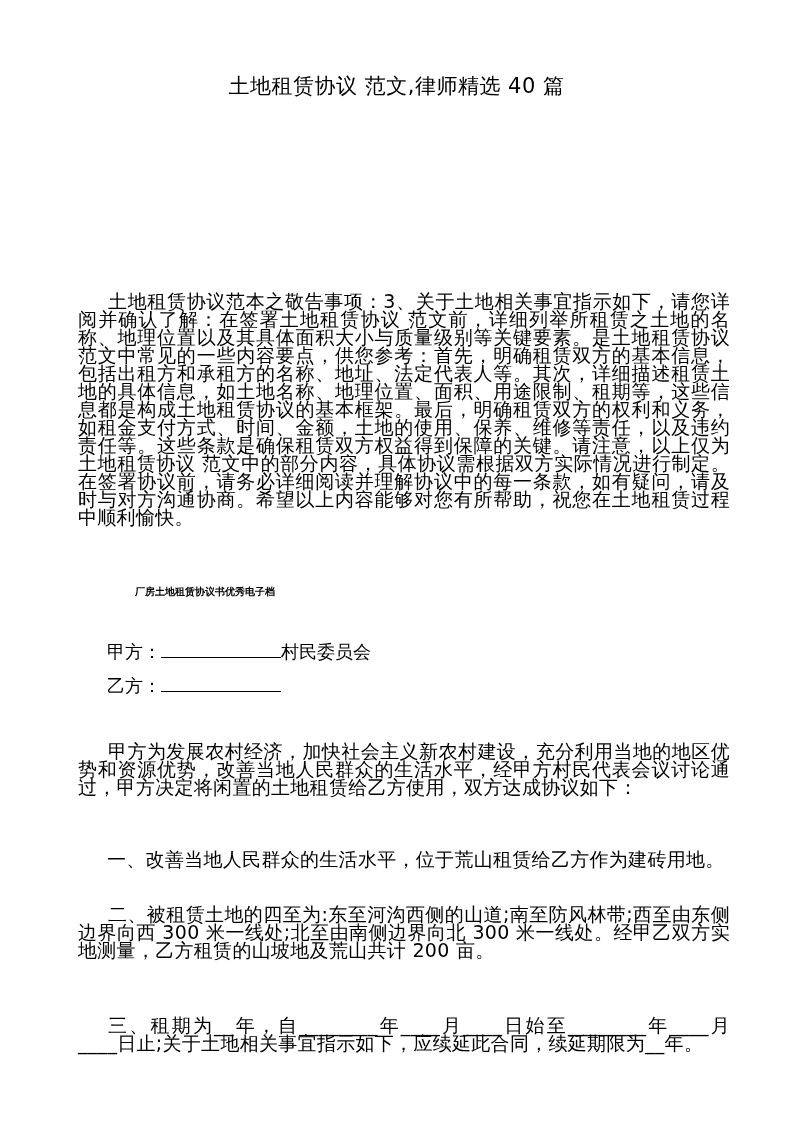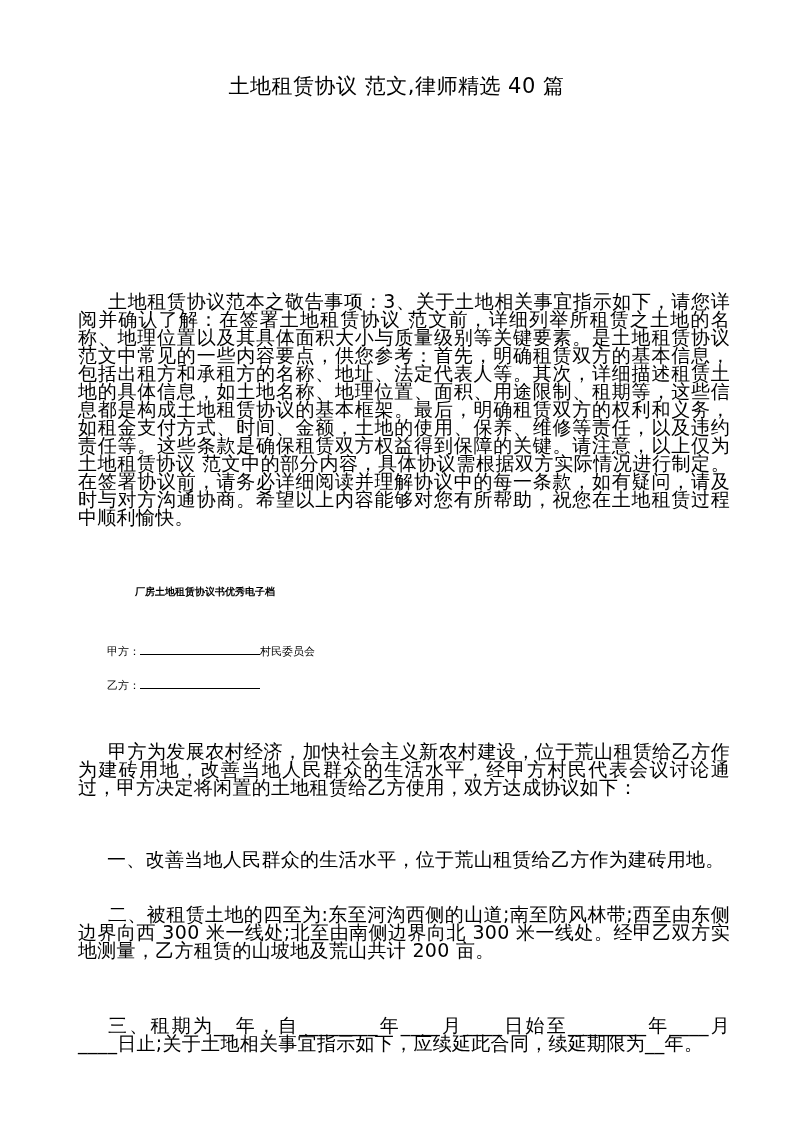--- a/index.html
+++ b/index.html
@@ -5,21 +5,21 @@
   html, body { margin: 0; padding: 0; background: #ffffff; }
   body { width: 793px; height: 1122px; position: relative; overflow: hidden;
          font-family: "DejaVu Sans", "Liberation Sans", sans-serif; color: #000; }
   .title { position: absolute; top: 72px; left: 0; width: 793px; text-align: center;
            font-size: 21px; letter-spacing: 0.5px; }
   .para { position: absolute; left: 78px; width: 652px; font-size: 19px; line-height: 18px;
           text-align: justify; text-justify: inter-character; letter-spacing: 0.3px; }
   .indent { text-indent: 30px; }
   .p1 { top: 292px; }
   .heading { position: absolute; left: 104px; top: 585px; font-size: 10px; font-weight: bold; margin-left: 31px; }
-  .party { position: absolute; left: 107px; font-size: 11px; text-align: center; }
+  .party { position: absolute; left: 107px; font-size: 18px; text-align: center; }
   .party-a { top: 640px; }
   .party-b { top: 674px; }
   .blank { display: inline-block; width: 120px; border-bottom: 1px solid #000; height: 14px; vertical-align: baseline; }
   .p2 { top: 742px; }
   .p3 { top: 850px; left: 107px; width: 620px; }
   .p4 { top: 905px; }
   .p5 { top: 1016px; }
 </style>
 </head>
 <body>
@@ -31,19 +31,19 @@
 <div class="heading">厂房土地租赁协议书优秀电子档</div>
 
 <div class="party party-a">
   <span>甲方：</span><span class="blank"></span><span>村民委员会</span>
 </div>
 
 <div class="party party-b">
   <span>乙方：</span><span class="blank"></span>
 </div>
 
-<div class="para indent p2">甲方为发展农村经济，加快社会主义新农村建设，位于荒山租赁给乙方作为建砖用地，改善当地人民群众的生活水平，经甲方村民代表会议讨论通过，甲方决定将闲置的土地租赁给乙方使用，双方达成协议如下：</div>
+<div class="para indent p2">甲方为发展农村经济，加快社会主义新农村建设，充分利用当地的地区优势和资源优势，改善当地人民群众的生活水平，经甲方村民代表会议讨论通过，甲方决定将闲置的土地租赁给乙方使用，双方达成协议如下：</div>
 
 <div class="para p3">一、改善当地人民群众的生活水平，位于荒山租赁给乙方作为建砖用地。</div>
 
 <div class="para indent p4">二、被租赁土地的四至为:东至河沟西侧的山道;南至防风林带;西至由东侧边界向西    300 米一线处;北至由南侧边界向北 300 米一线处。经甲乙双方实地测量，乙方租赁的山坡地及荒山共计 200 亩。</div>
 
 <div class="para indent p5">三、租期为__年，自________年____月____日始至________年____月____日止;关于土地相关事宜指示如下，应续延此合同，续延期限为__年。</div>
 
 </body></html>

